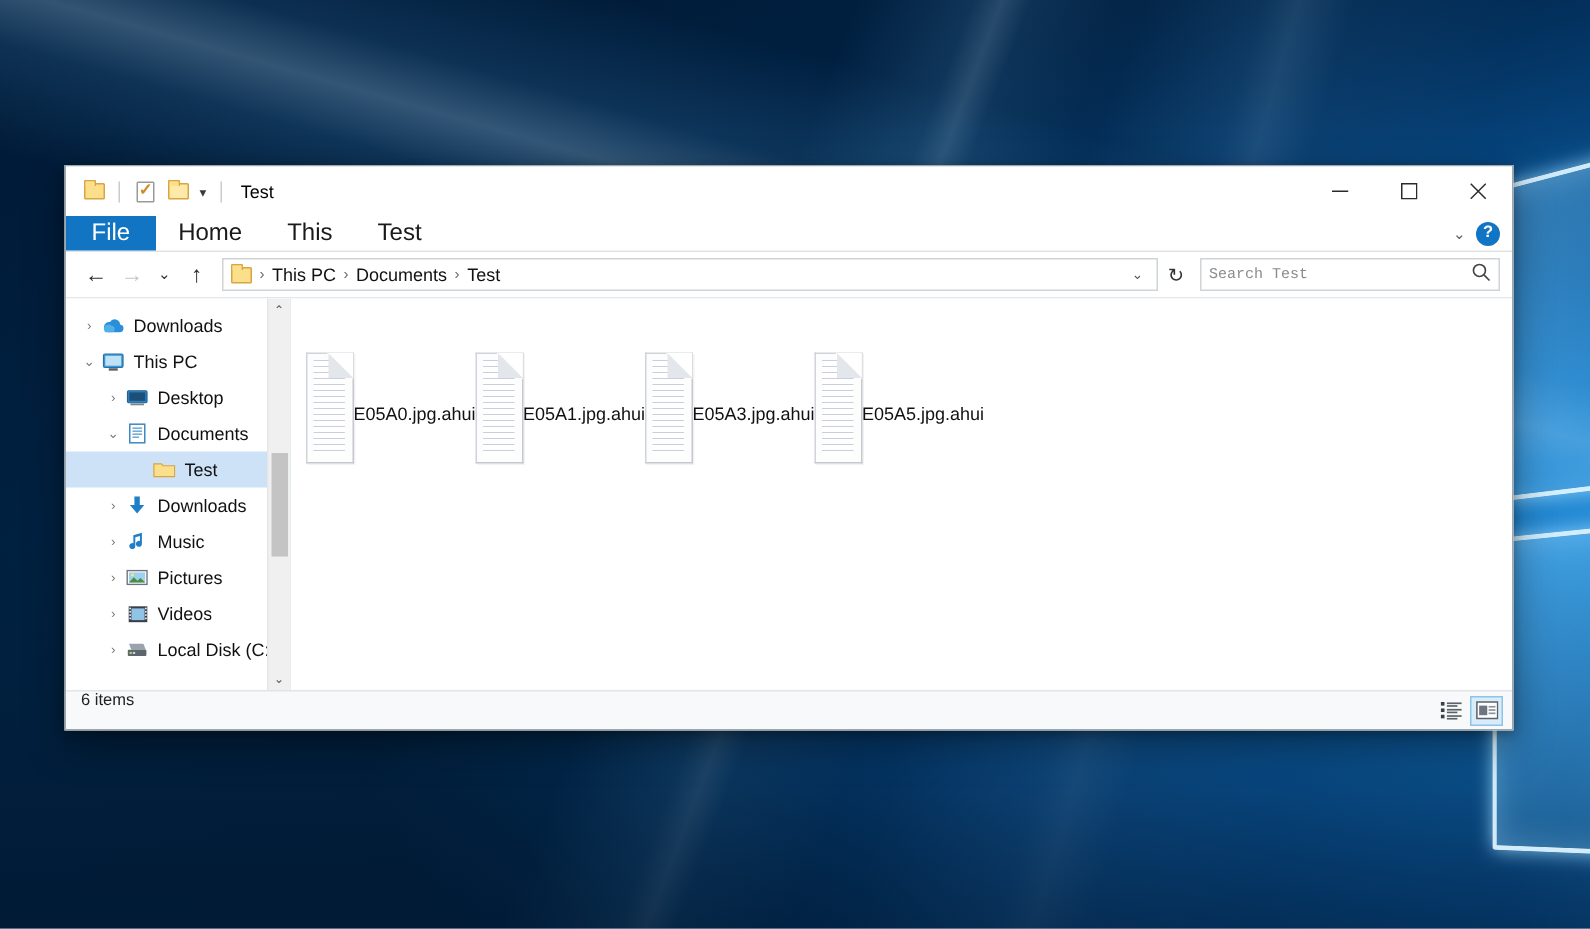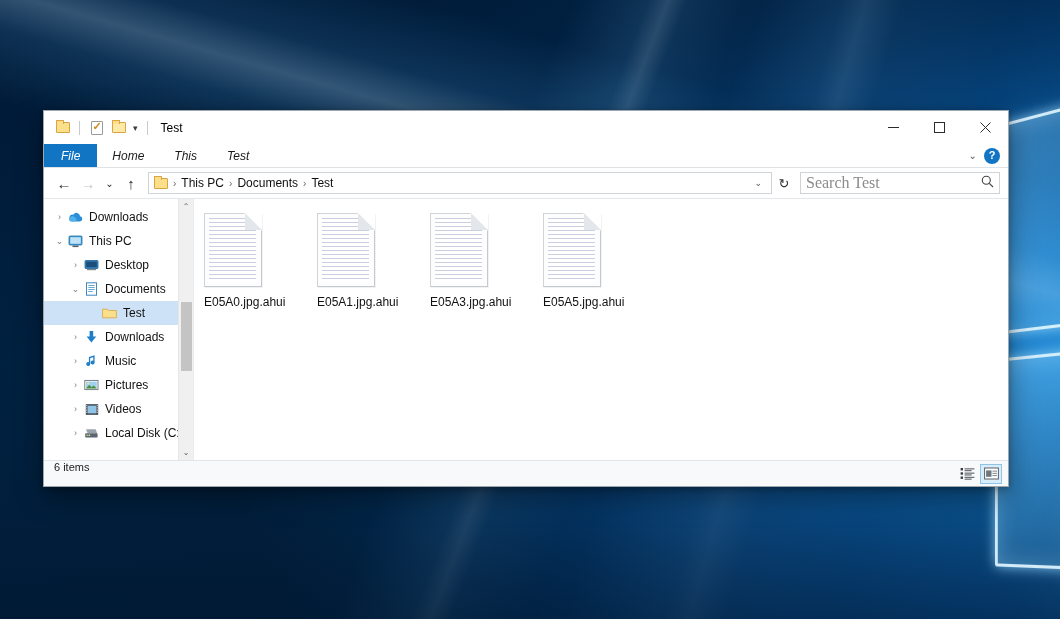--- a/index.html
+++ b/index.html
@@ -115,21 +115,21 @@
   }
   .wbtn svg { display: block; }
 
   
   .ribbon {
     height: 24px; display: flex; align-items: stretch;
     border-bottom: 1px solid #dfe3e6; background: #ffffff; flex: none;
   }
   .tab {
     display: flex; align-items: center; padding: 0 15px;
-    font-size: 12px; color: #1a1a1a; font-style: italic;
+    font-size: 16px; color: #1a1a1a;
   }
   .tab.file { background: #1175c4; color: #ffffff; padding: 0 17px; }
   .ribbon-right { margin-left: auto; display: flex; align-items: center; gap: 7px; padding-right: 8px; }
   .chev-down { font-size: 10px; color: #5a5a5a; }
   .help-icon {
     width: 16px; height: 16px; border-radius: 50%;
     background: #1175c4; color: #fff; font-size: 11px; font-weight: bold;
     display: flex; align-items: center; justify-content: center;
     line-height: 1;
   }
@@ -159,22 +159,22 @@
   .refresh-btn {
     width: 22px; height: 22px; display: flex; align-items: center; justify-content: center;
     color: #333; font-size: 13px; margin-left: 1px;
   }
   .searchbox {
     width: 200px; height: 22px; margin-left: 5px;
     border: 1px solid #cfd4d8; background: #fff;
     display: flex; align-items: center; padding: 0 5px;
   }
   .searchbox input {
-    flex: 1; border: none; outline: none; font-size: 16px;
-    font-family: Liberation Serif, serif; color: #333;
+    flex: 1; border: none; outline: none; font-size: 10px;
+    font-family: Liberation Mono, monospace; color: #333;
     background: transparent; min-width: 0;
   }
   .searchbox input::placeholder { color: #8b8b8b; }
   .search-icon { color: #444; font-size: 12px; }
 
   
   .body { flex: 1; display: flex; min-height: 0; border-top: 1px solid #e3e7ea; }
 
   
   .navpane {
@@ -218,21 +218,21 @@
   }
 
   
   .filearea {
     flex: 1; background: #ffffff; position: relative;
     padding: 12px 0 0 10px; overflow: hidden;
   }
   .filegrid { display: flex; flex-wrap: wrap; }
   .fileitem {
     width: 113px; height: 120px;
-    display: flex; flex-direction: column; align-items: flex-start;
+    display: flex; align-items: center;
     padding-top: 2px;
   }
   .doc-icon {
     width: 58px; height: 74px; position: relative;
     background: #fdfdfd;
     border: 1px solid #cfd3da;
     border-right-color: #c4c8d0;
     border-bottom-color: #c4c8d0;
     box-shadow: 1px 1px 0 rgba(0,0,0,0.05);
   }

